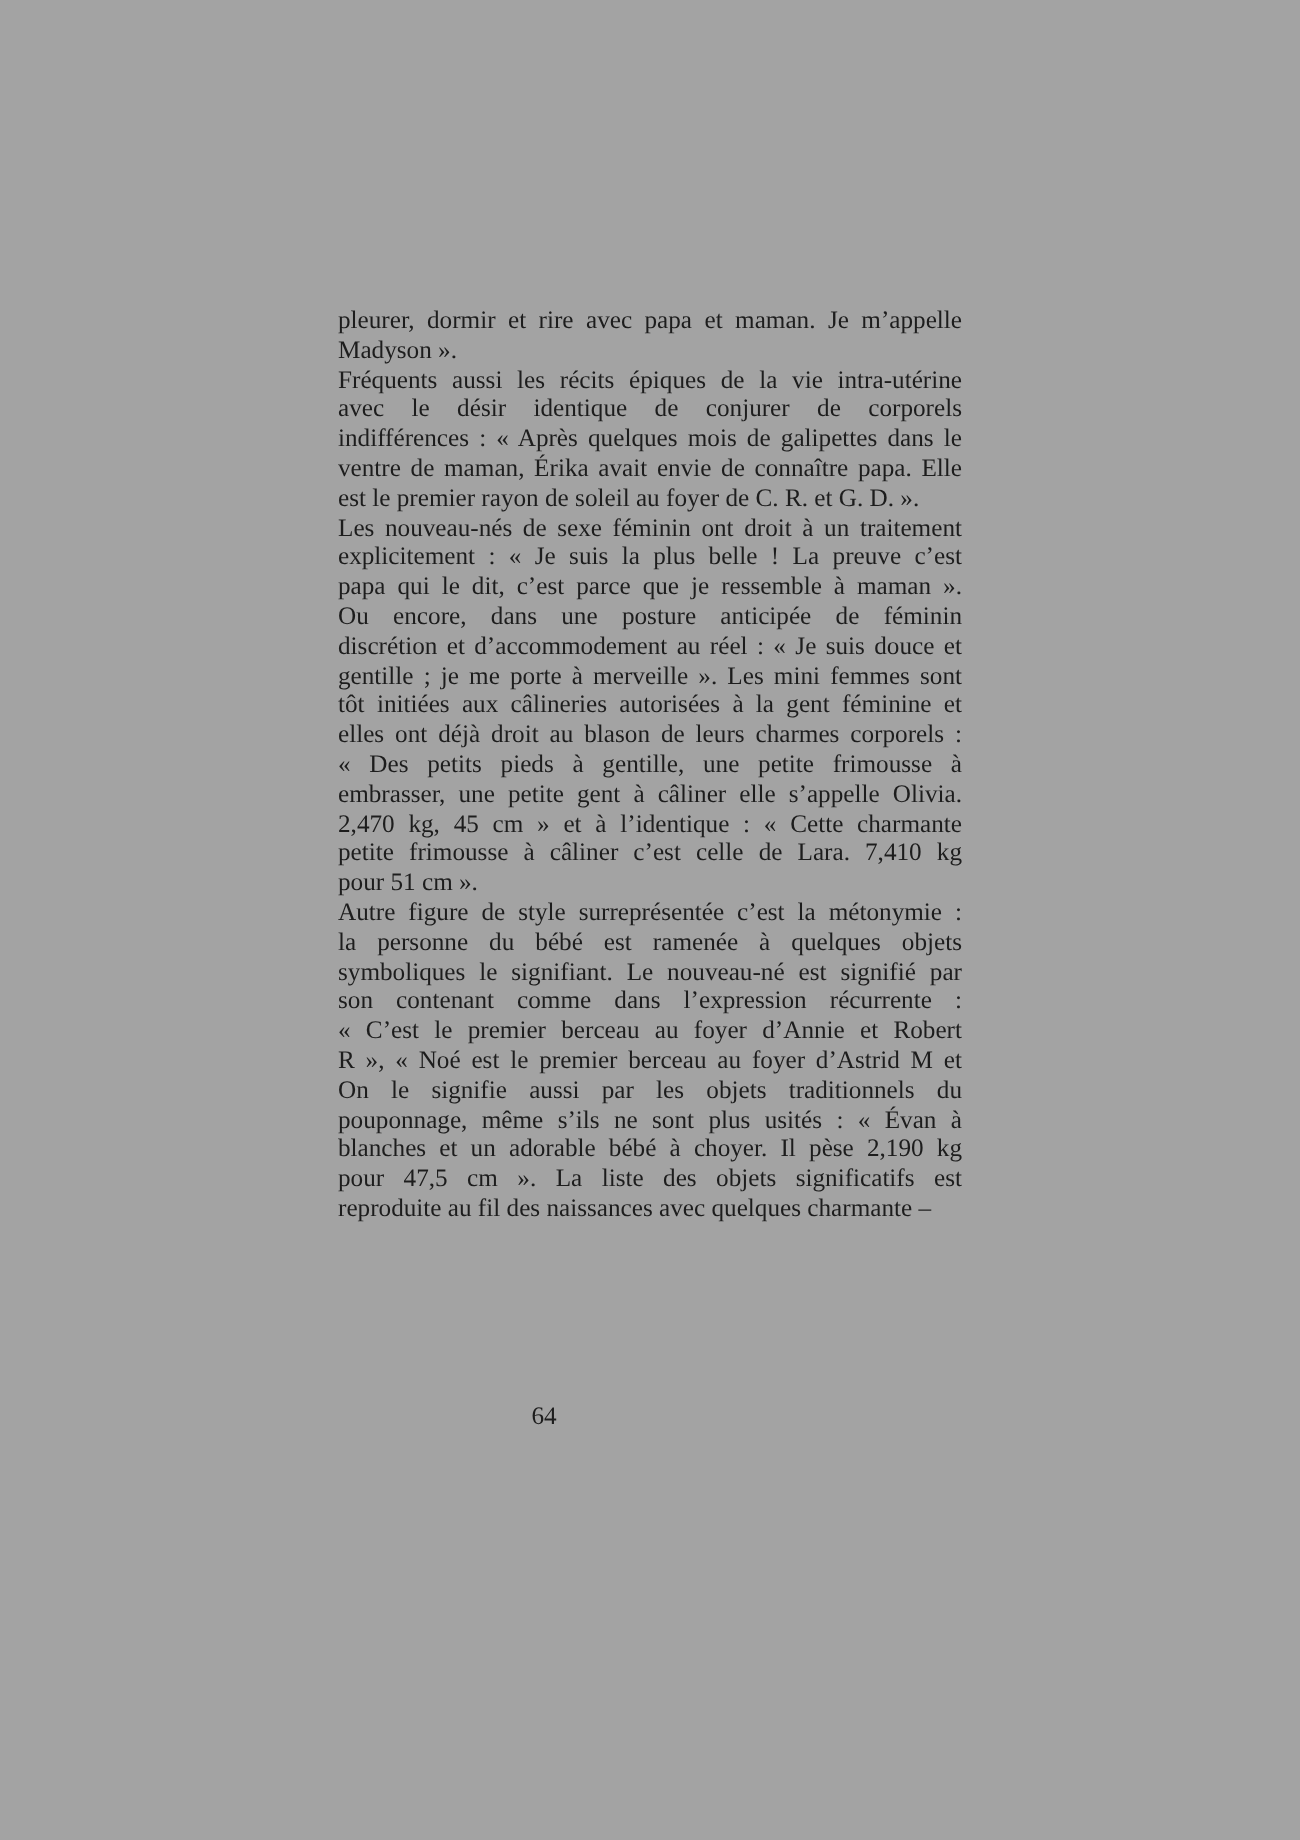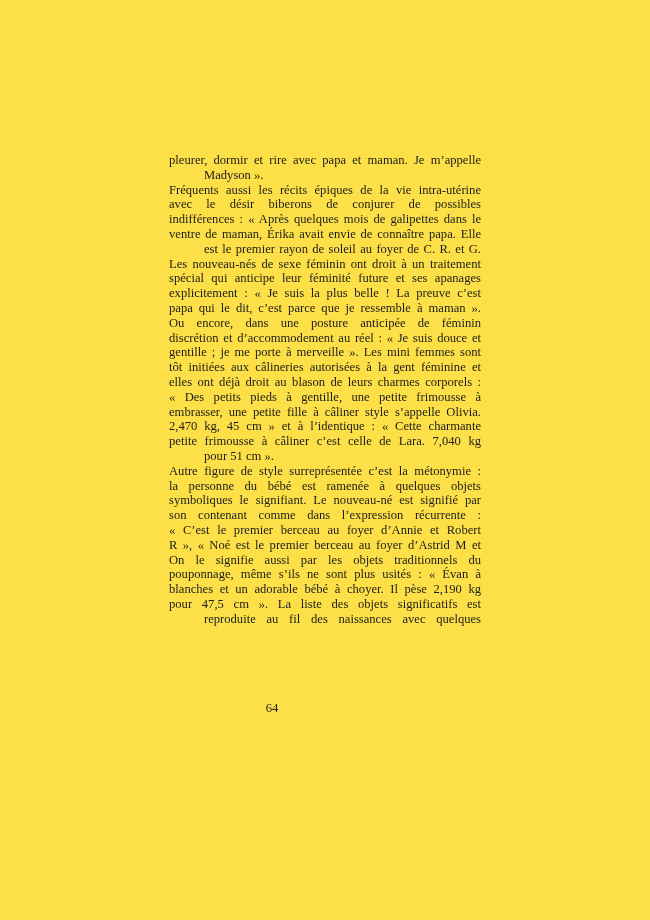--- a/index.html
+++ b/index.html
@@ -6,21 +6,21 @@
   html, body {
     width: 650px;
     height: 920px;
     background: #ffffff;
     font-family: "Liberation Serif", "DejaVu Serif", serif;
   }
   .page {
     position: relative;
     width: 650px;
     height: 920px;
-    background: #fde047;
+    background: #a3a3a3;
     overflow: hidden;
   }
   .text-block {
     position: absolute;
     left: 169px;
     top: 153px;
     width: 312px;
     font-size: 12.6px;
     line-height: 14.8px;
     color: #1d1d1d;
@@ -28,65 +28,63 @@
   }
   .text-line {
     text-align: justify;
     text-align-last: justify;
     height: 14.8px;
     overflow: hidden;
     white-space: normal;
   }
   .text-line.para-last {
     text-align-last: left;
-    margin-left: 35px;
   }
   .page-number {
     position: absolute;
     left: 0;
     top: 701px;
     width: 544px;
     text-align: center;
     font-size: 12.6px;
     line-height: 14.8px;
     color: #1d1d1d;
   }
 </style>
 </head>
 <body>
 
 <div class="page">
   <div class="text-block" id="text-block" style="color: rgb(29, 29, 29);">
       <div class="text-line">pleurer, dormir et rire avec papa et maman. Je m’appelle</div>
       <div class="text-line para-last">Madyson ».</div>
       <div class="text-line">Fréquents aussi les récits épiques de la vie intra-utérine</div>
-      <div class="text-line">avec le désir biberons de conjurer de possibles</div>
+      <div class="text-line">avec le désir identique de conjurer de corporels</div>
       <div class="text-line">indifférences : « Après quelques mois de galipettes dans le</div>
       <div class="text-line">ventre de maman, Érika avait envie de connaître papa. Elle</div>
       <div class="text-line para-last">est le premier rayon de soleil au foyer de C. R. et G. D. ».</div>
       <div class="text-line">Les nouveau-nés de sexe féminin ont droit à un traitement</div>
-      <div class="text-line">spécial qui anticipe leur féminité future et ses apanages</div>
       <div class="text-line">explicitement : « Je suis la plus belle ! La preuve c’est</div>
       <div class="text-line">papa qui le dit, c’est parce que je ressemble à maman ».</div>
       <div class="text-line">Ou encore, dans une posture anticipée de féminin</div>
       <div class="text-line">discrétion et d’accommodement au réel : « Je suis douce et</div>
       <div class="text-line">gentille ; je me porte à merveille ». Les mini femmes sont</div>
       <div class="text-line">tôt initiées aux câlineries autorisées à la gent féminine et</div>
       <div class="text-line">elles ont déjà droit au blason de leurs charmes corporels :</div>
       <div class="text-line">« Des petits pieds à gentille, une petite frimousse à</div>
-      <div class="text-line">embrasser, une petite fille à câliner style s’appelle Olivia.</div>
+      <div class="text-line">embrasser, une petite gent à câliner elle s’appelle Olivia.</div>
       <div class="text-line">2,470 kg, 45 cm » et à l’identique :  « Cette charmante</div>
-      <div class="text-line">petite frimousse à câliner c’est celle de Lara. 7,040 kg</div>
+      <div class="text-line">petite frimousse à câliner c’est celle de Lara. 7,410 kg</div>
       <div class="text-line para-last">pour 51 cm ».</div>
       <div class="text-line">Autre figure de style surreprésentée c’est la métonymie :</div>
       <div class="text-line">la personne du bébé est ramenée à quelques objets</div>
       <div class="text-line">symboliques le signifiant. Le nouveau-né est signifié par</div>
       <div class="text-line">son contenant comme dans l’expression récurrente :</div>
       <div class="text-line">« C’est le premier berceau au foyer d’Annie et Robert</div>
       <div class="text-line">R »,  « Noé est le premier berceau au foyer d’Astrid M et</div>
       <div class="text-line">On le signifie aussi par les objets traditionnels du</div>
       <div class="text-line">pouponnage, même s’ils ne sont plus usités : « Évan à</div>
       <div class="text-line">blanches et un adorable bébé à choyer. Il pèse 2,190 kg</div>
       <div class="text-line">pour 47,5 cm ». La liste des objets significatifs est</div>
-      <div class="text-line para-last">reproduite au fil des naissances avec quelques variantes –</div>
+      <div class="text-line para-last">reproduite au fil des naissances avec quelques charmante –</div>
     </div>
   <div class="page-number">64</div>
 </div>
 
 </body></html>

